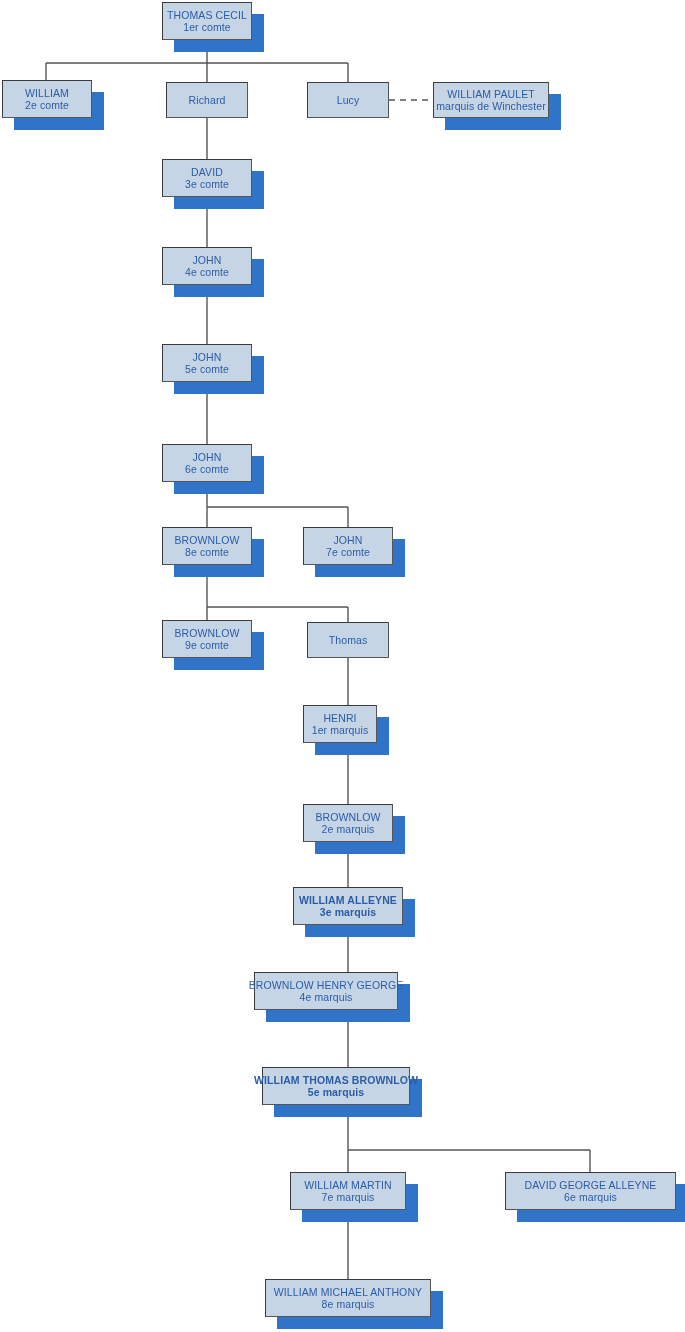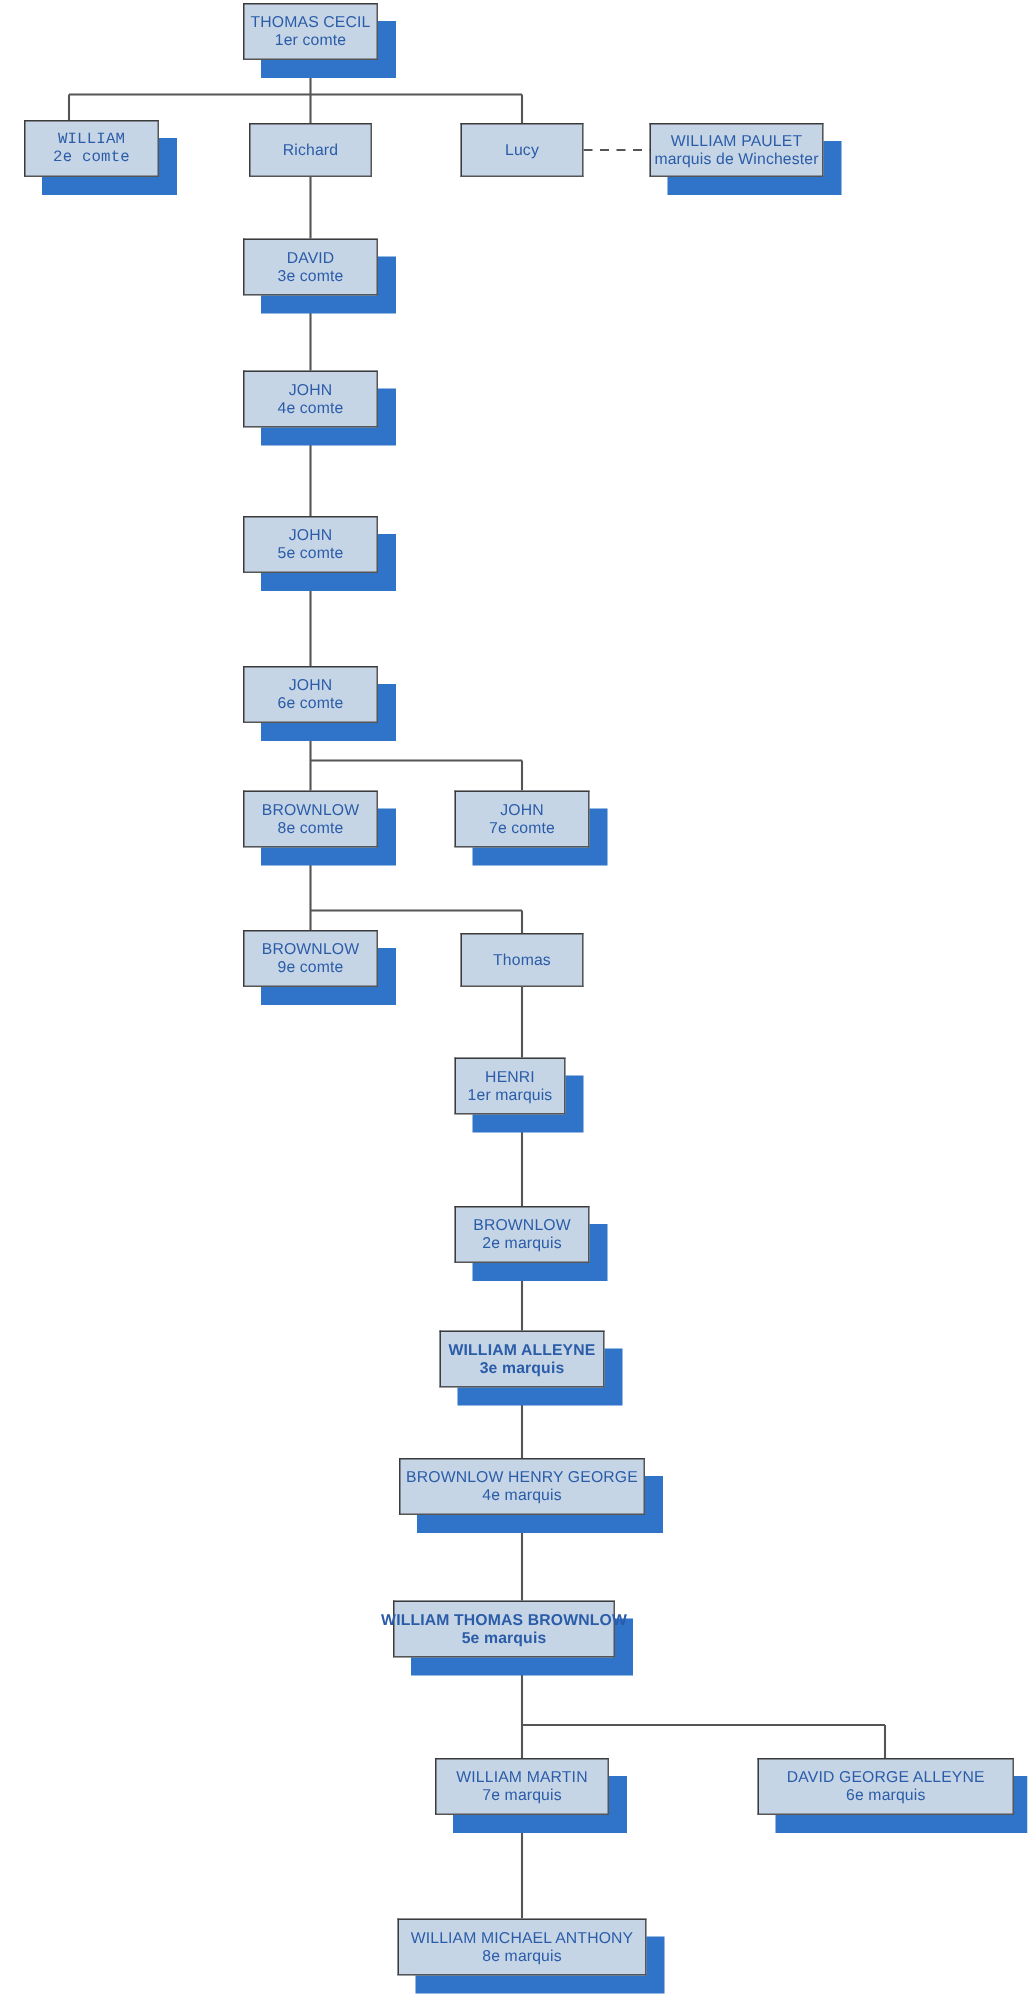--- a/index.html
+++ b/index.html
@@ -109,21 +109,21 @@
     </svg>
 
   <div id="nodes-layer">
       <div class="node" style="left: 162px; top: 2px; width: 90px; height: 38px;">
         <div class="shadow"></div>
         <div class="boxface">
           <div class="nm">THOMAS CECIL</div>
           <div class="ti">1er comte</div>
         </div>
       </div>
-      <div class="node" style="left: 16px; top: 80px; width: 90px; height: 38px; font-family: Liberation Mono, monospace;">
+      <div class="node" style="left: 2px; top: 80px; width: 90px; height: 38px;">
         <div class="shadow"></div>
         <div class="boxface">
           <div class="nm">WILLIAM</div>
           <div class="ti">2e comte</div>
         </div>
       </div>
       <div class="node noshadow" style="left: 166px; top: 82px; width: 82px; height: 36px;">
         <div class="boxface">
           <div class="nm">Richard</div>
         </div>
@@ -208,21 +208,21 @@
           <div class="ti">2e marquis</div>
         </div>
       </div>
       <div class="node" style="left: 293px; top: 887px; width: 110px; height: 38px; font-weight: bold;">
         <div class="shadow"></div>
         <div class="boxface">
           <div class="nm">WILLIAM ALLEYNE</div>
           <div class="ti">3e marquis</div>
         </div>
       </div>
-      <div class="node" style="left: 266px; top: 972px; width: 164px; height: 38px;">
+      <div class="node" style="left: 254px; top: 972px; width: 144px; height: 38px;">
         <div class="shadow"></div>
         <div class="boxface">
           <div class="nm">BROWNLOW HENRY GEORGE</div>
           <div class="ti">4e marquis</div>
         </div>
       </div>
       <div class="node" style="left: 262px; top: 1067px; width: 148px; height: 38px; font-weight: bold;">
         <div class="shadow"></div>
         <div class="boxface">
           <div class="nm">WILLIAM THOMAS BROWNLOW</div>

